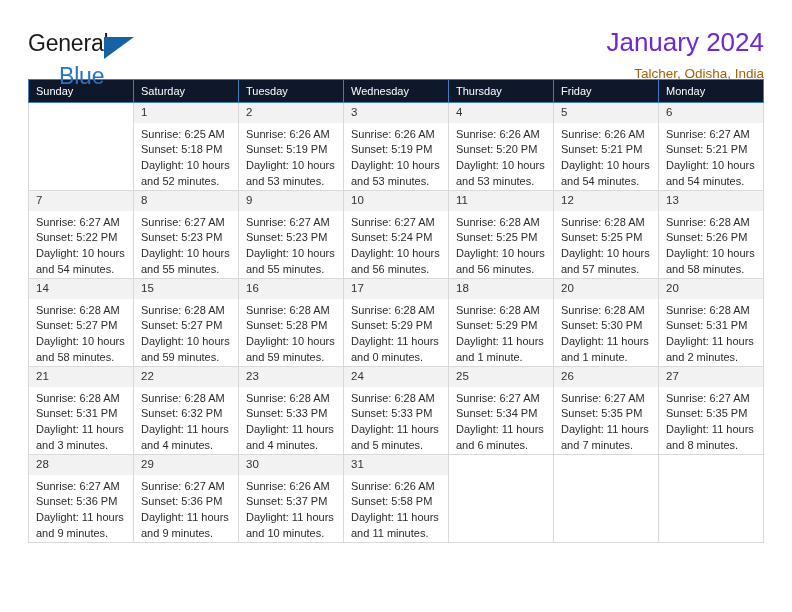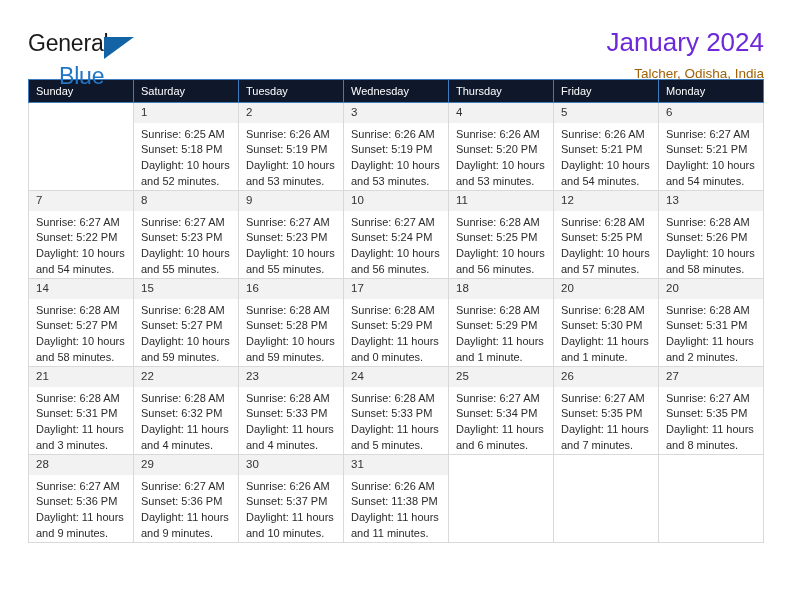--- a/index.html
+++ b/index.html
@@ -482,21 +482,21 @@
                 <div>Sunset: 5:37 PM</div>
                 <div class="daylight">Daylight: 11 hours and 10 minutes.</div>
               </div>
             </div>
           </td>
           <td>
             <div class="cell-inner">
               <span class="daynum">31</span>
               <div class="info">
                 <div>Sunrise: 6:26 AM</div>
-                <div>Sunset: 11:38 PM</div>
+                <div>Sunset: 5:58 PM</div>
                 <div class="daylight">Daylight: 11 hours and 11 minutes.</div>
               </div>
             </div>
           </td>
           <td class="empty">
             <div class="cell-inner">
               <span class="daynum"></span>
             </div>
           </td>
           <td class="empty">

